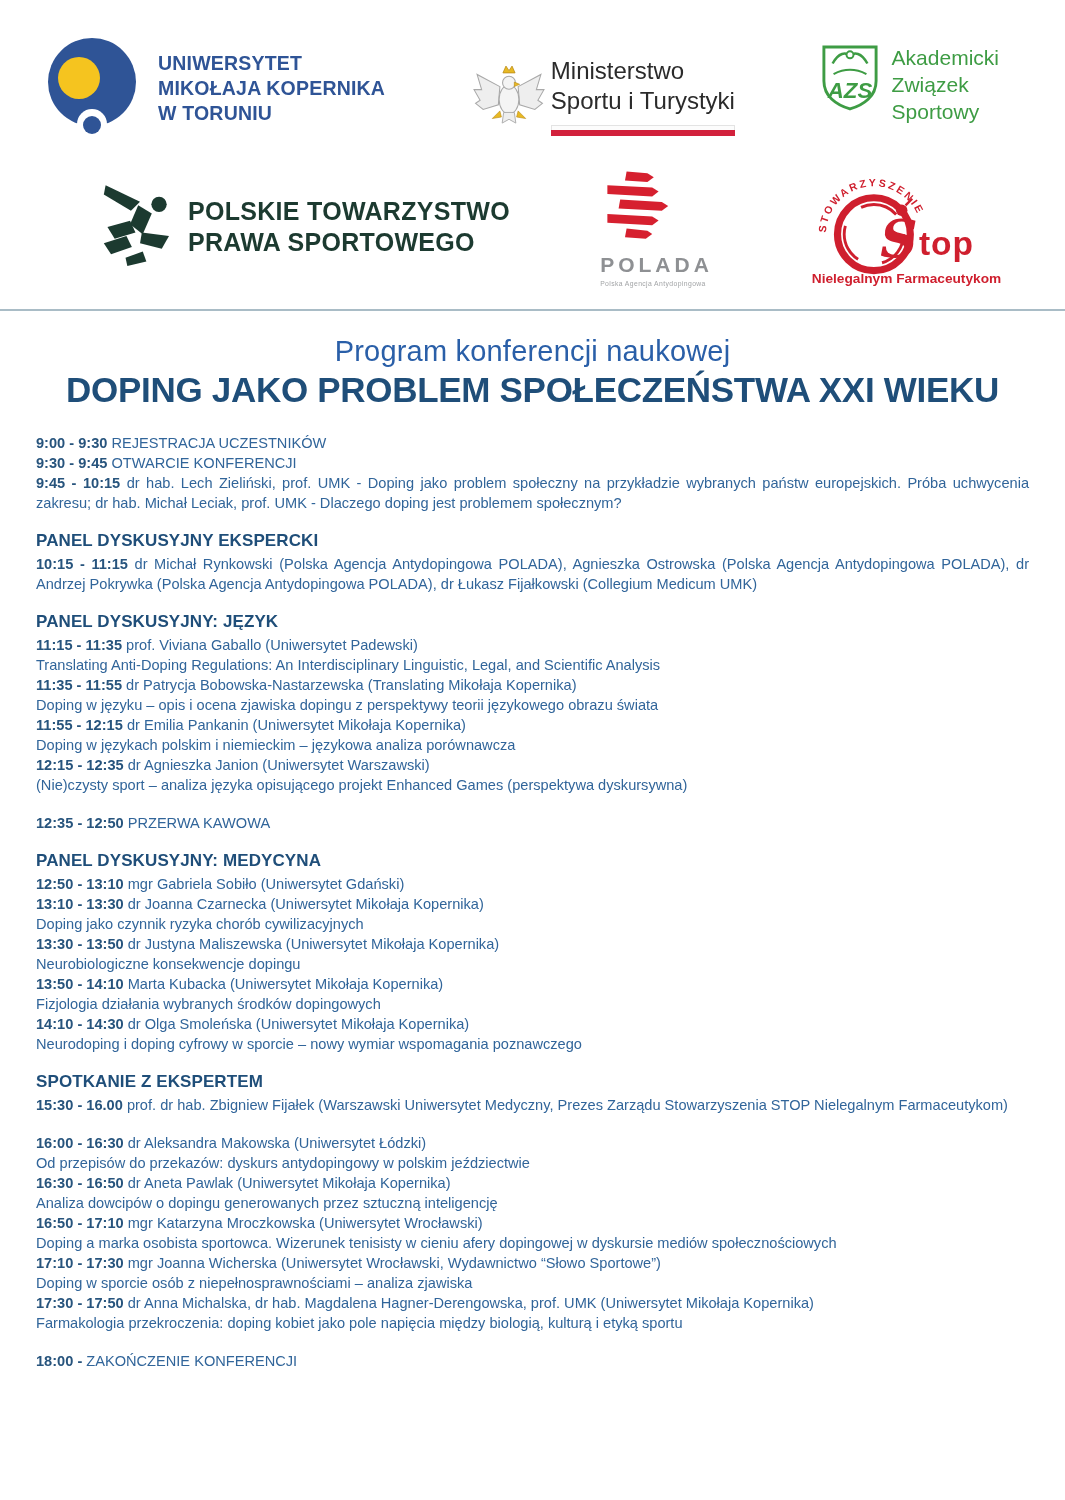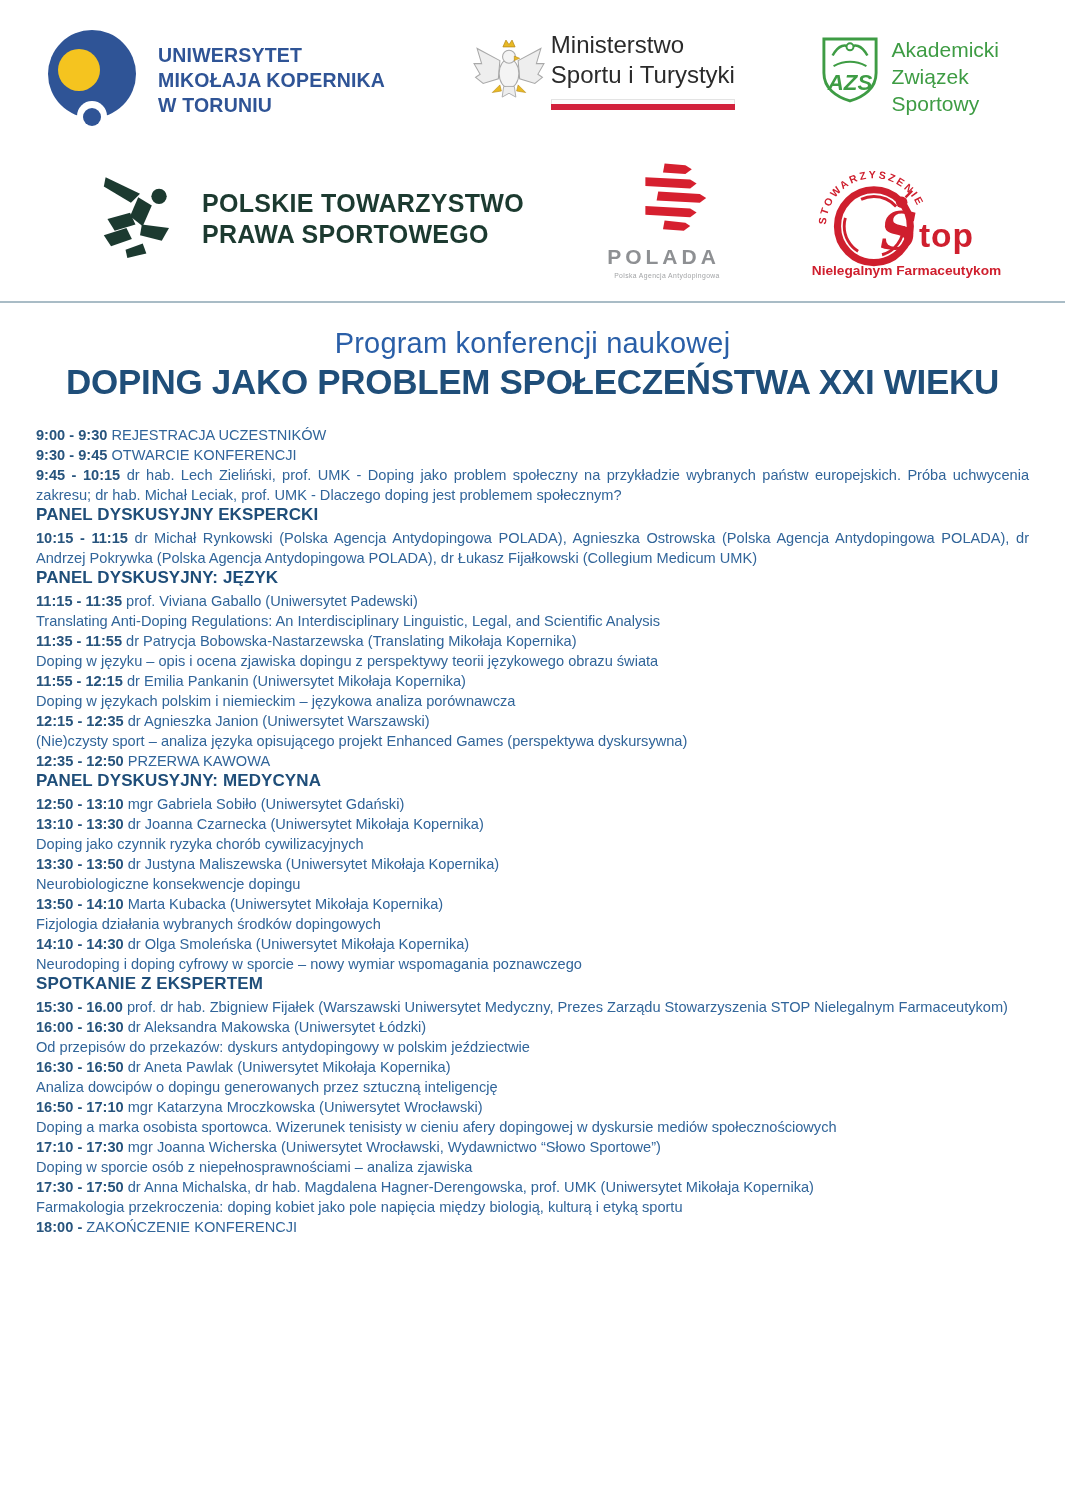--- a/index.html
+++ b/index.html
@@ -1,53 +1,53 @@
 <!DOCTYPE html>
 <html lang="pl"><head>
 <meta charset="utf-8">
 <style>
   html,body{margin:0;padding:0;background:#fff;}
   .page{position:relative;width:1065px;height:1500px;background:#fff;overflow:hidden;
         font-family:"Liberation Sans",sans-serif;}
   
-  .row1{display:flex;justify-content:space-between;align-items:flex-start;padding:28px 66px 0 42px;}
+  .row1{display:flex;justify-content:space-between;align-items:flex-start;padding:36px 66px 0 42px;}
   .row2{display:flex;justify-content:space-between;align-items:center;padding:26px 56px 0 102px;}
   .logo{display:flex;}
   .umk{gap:16px;align-items:center;}
   .umk svg{width:100px;height:104px;}
   .umk-text{display:flex;flex-direction:column;color:#2f5496;font-weight:bold;font-size:19.5px;line-height:25px;letter-spacing:.2px;}
-  .ministry{gap:4px;align-items:flex-start;margin-top:2px;}
+  .ministry{gap:4px;align-items:flex-start;margin-top:20px;}
   .ministry svg{width:76px;height:84px;}
   .min-right{display:flex;flex-direction:column;}
   .min-text{color:#2b2b2b;font-size:24px;line-height:30px;}
   .flagbar{margin-top:9px;width:100%;}
   .flag-white{height:4px;background:#fcfcfc;border:1px solid #e3e3e3;border-bottom:none;}
   .flag-red{height:6px;background:#d2213c;}
   .azs{gap:13px;align-items:flex-start;margin-top:8px;}
   .azs svg{width:58px;height:68px;}
   .azs-text{display:flex;flex-direction:column;color:#3e9c44;font-size:21px;line-height:27px;}
-  .ptps{align-items:center;gap:14px;}
+  .ptps{align-items:center;}
   .ptps svg{width:86px;height:94px;}
   .ptps-text{display:flex;flex-direction:column;color:#1c3a30;font-weight:bold;font-size:25px;line-height:31px;letter-spacing:.3px;}
-  .polada{flex-direction:column;align-items:flex-end;margin-top:4px;}
+  .polada{flex-direction:column;align-items:flex-start;margin-top:4px;}
   .polada svg{width:82px;height:72px;}
   .polada-word{color:#8e9093;font-size:21px;font-weight:bold;letter-spacing:4px;margin-top:11px;}
   .polada-sub{color:#a2a4a6;font-size:6.8px;margin-top:3px;letter-spacing:.4px;}
   .stoplogo svg{width:206px;height:120px;}
   
   .divider{height:2px;background:#a9bcc6;margin-top:22px;}
   h1{margin:24px 0 2px;text-align:center;font-weight:400;font-size:29px;color:#2a5fa8;letter-spacing:.2px;}
   h2{margin:0 0 23px;text-align:center;font-weight:bold;font-size:35px;color:#1f4e79;letter-spacing:-.3px;}
   
   .sched{padding:0 36px;color:#31659a;font-size:14.6px;line-height:20px;}
   .entry{margin:0;}
   .justify{text-align:justify;}
   strong.t{font-weight:bold;color:#27547d;}
   h3{margin:0 0 3px;font-size:17px;font-weight:bold;color:#1f4e79;letter-spacing:.1px;}
-  .block{}
+  .block{margin-top:18px;}
   .first{margin-top:0;}
 </style>
 </head>
 <body>
 
 <div class="page">
 
   <div class="row1">
 
     <div class="logo umk">

